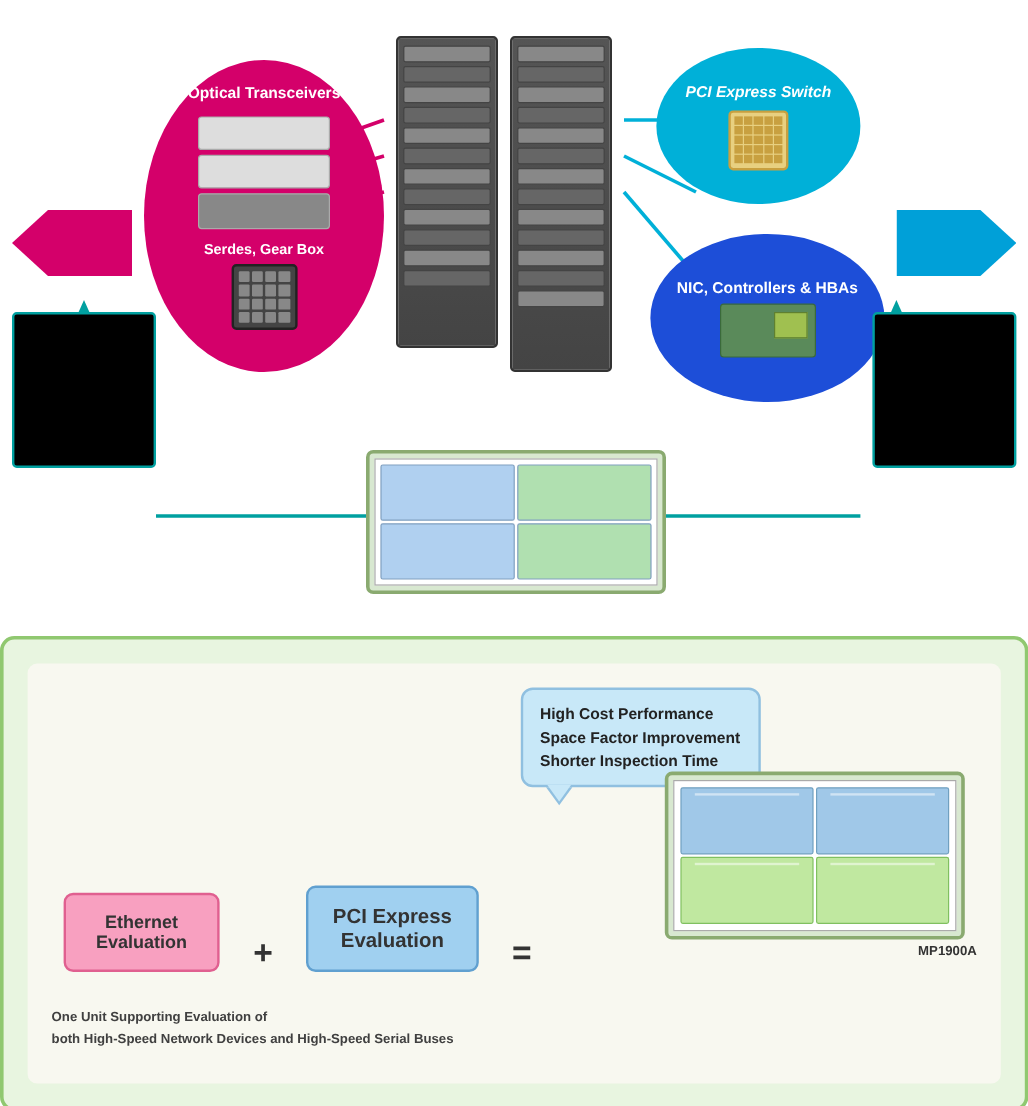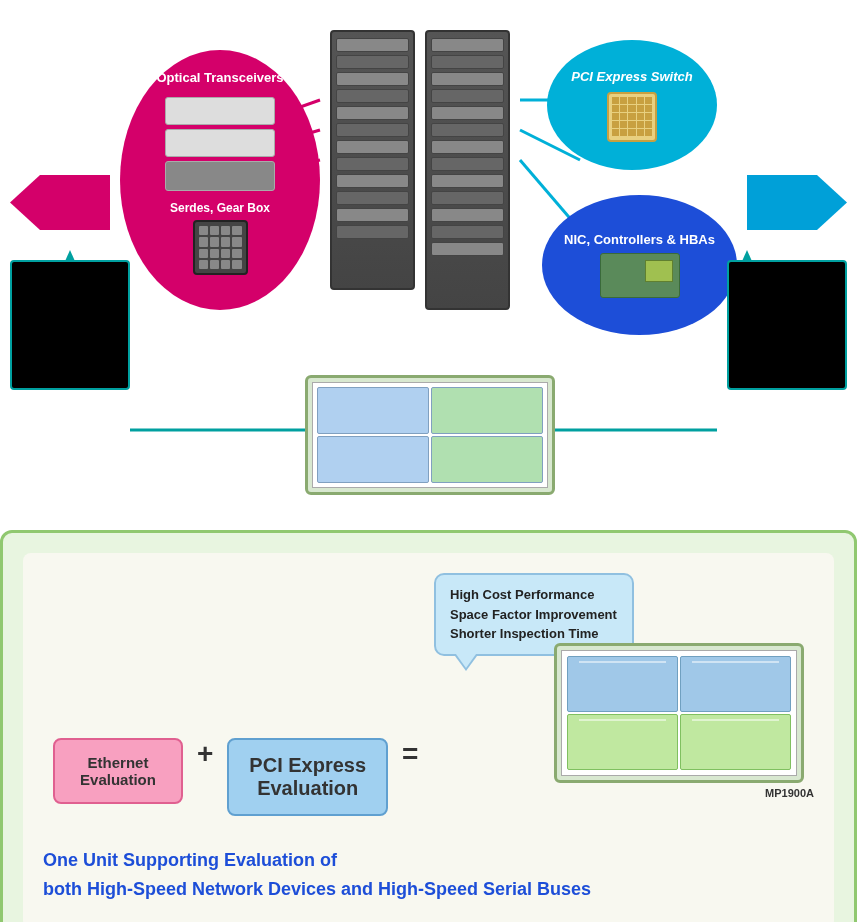--- a/index.html
+++ b/index.html
@@ -405,22 +405,22 @@
       text-align: right;
       font-size: 11px;
       font-weight: bold;
       color: #333;
       margin-top: 4px;
     }
 
     
     .formula-row {
       display: flex;
-      align-items: flex-start;
-      gap: 14px;
+      align-items: flex-end;
+      gap: 28px;
       margin-top: 160px;
       margin-left: 10px;
     }
 
     .formula-box-pink {
       background: #f8a0c0;
       border: 2px solid #e06090;
       border-radius: 8px;
       padding: 14px 20px;
       font-size: 15px;
@@ -428,38 +428,38 @@
       color: #333;
       text-align: center;
       min-width: 130px;
     }
 
     .formula-box-blue {
       background: #a0d0f0;
       border: 2px solid #60a0d0;
       border-radius: 8px;
       padding: 14px 20px;
-      font-size: 20px;
+      font-size: 17px;
       font-weight: bold;
       color: #333;
       text-align: center;
       min-width: 140px;
     }
 
     .formula-operator {
       font-size: 28px;
       font-weight: bold;
       color: #333;
     }
 
     .bottom-text {
       margin-top: 30px;
-      font-size: 18px;
-      font-weight: bold;
-      color: #1d4ed8;
+      font-size: 11px;
+      font-weight: bold;
+      color: #404040;
       line-height: 1.6;
     }
 
     
     .wire-container {
       position: absolute;
       top: 0;
       left: 0;
       width: 100%;
       height: 100%;

